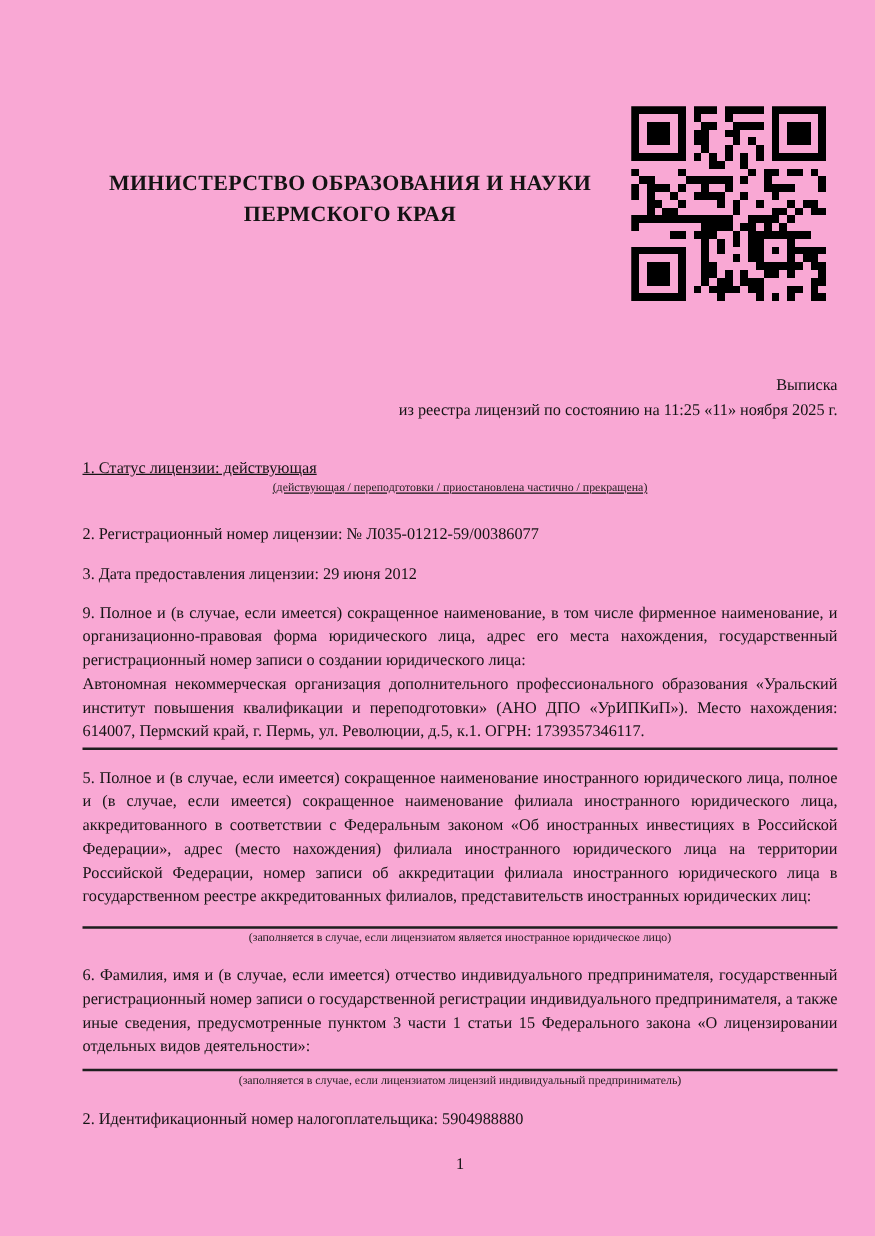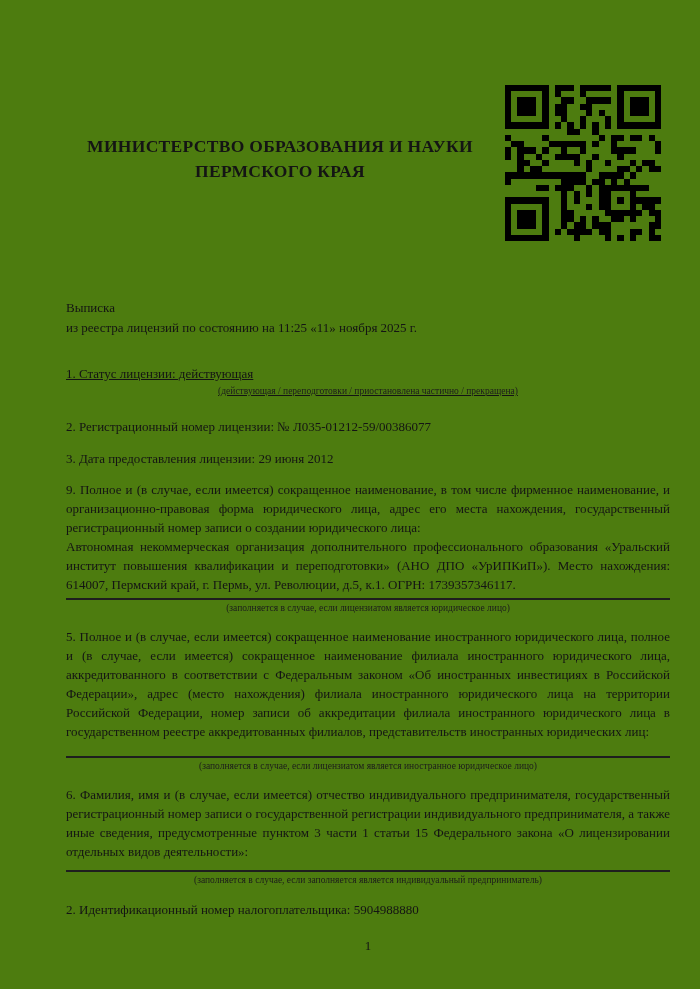--- a/index.html
+++ b/index.html
@@ -14,21 +14,21 @@
     font-family: "Liberation Serif", "DejaVu Serif", serif;
     font-size: 13px;
     overflow: hidden;
   }
   .page {
     position: relative;
     box-sizing: border-box;
     width: 700px;
     height: 989px;
     padding: 0 30px 0 66px;
-    background: #4d7c0f;
+    background: #f9a8d4;
   }
   .header-row {
     position: relative;
     height: 298px;
   }
   .ministry-block {
     position: absolute;
     top: 134px;
     left: -6px;
     width: 440px;
@@ -50,21 +50,21 @@
     margin-top: 5px;
   }
   .qr {
     position: absolute;
     top: 85px;
     left: 439px;
     width: 156px;
     height: 156px;
   }
   .title-block {
-    text-align: left;
+    text-align: right;
     line-height: 20px;
   }
   .item {
     margin-top: 13px;
   }
   .item-gap-lg { margin-top: 26px; text-decoration: underline; }
   .item-gap-md { margin-top: 19px; }
   .line {
     line-height: 19px;
   }
@@ -418,33 +418,32 @@
   </div>
 
   <div class="item">
     <div class="line">3. Дата предоставления лицензии: 29 июня 2012</div>
   </div>
 
   <div class="item">
     <div class="para">9. Полное и (в случае, если имеется) сокращенное наименование, в том числе фирменное наименование, и организационно-правовая форма юридического лица, адрес его места нахождения, государственный регистрационный номер записи о создании юридического лица:</div>
     <div class="para">Автономная некоммерческая организация дополнительного профессионального образования «Уральский институт повышения квалификации и переподготовки» (АНО ДПО «УрИПКиП»). Место нахождения: 614007, Пермский край, г. Пермь, ул. Революции, д.5, к.1. ОГРН: 1739357346117.</div>
     <div class="rule"></div>
-    <div class="small-caption">(заполняется в случае, если лицензиатом является юридическое лицо)</div>
   </div>
 
   <div class="item">
     <div class="para">5. Полное и (в случае, если имеется) сокращенное наименование иностранного юридического лица, полное и (в случае, если имеется) сокращенное наименование филиала иностранного юридического лица, аккредитованного в соответствии с Федеральным законом «Об иностранных инвестициях в Российской Федерации», адрес (место нахождения) филиала иностранного юридического лица на территории Российской Федерации, номер записи об аккредитации филиала иностранного юридического лица в государственном реестре аккредитованных филиалов, представительств иностранных юридических лиц:</div>
     <div class="rule rule-gap"></div>
     <div class="small-caption">(заполняется в случае, если лицензиатом является иностранное юридическое лицо)</div>
   </div>
 
   <div class="item">
     <div class="para">6. Фамилия, имя и (в случае, если имеется) отчество индивидуального предпринимателя, государственный регистрационный номер записи о государственной регистрации индивидуального предпринимателя, а также иные сведения, предусмотренные пунктом 3 части 1 статьи 15 Федерального закона «О лицензировании отдельных видов деятельности»:</div>
     <div class="rule rule-gap-sm"></div>
-    <div class="small-caption">(заполняется в случае, если заполняется является индивидуальный предприниматель)</div>
+    <div class="small-caption">(заполняется в случае, если лицензиатом лицензий индивидуальный предприниматель)</div>
   </div>
 
   <div class="item">
     <div class="line">2. Идентификационный номер налогоплательщика: 5904988880</div>
   </div>
 
   <div class="footer-pagenum">1</div>
 
 </div>
 

